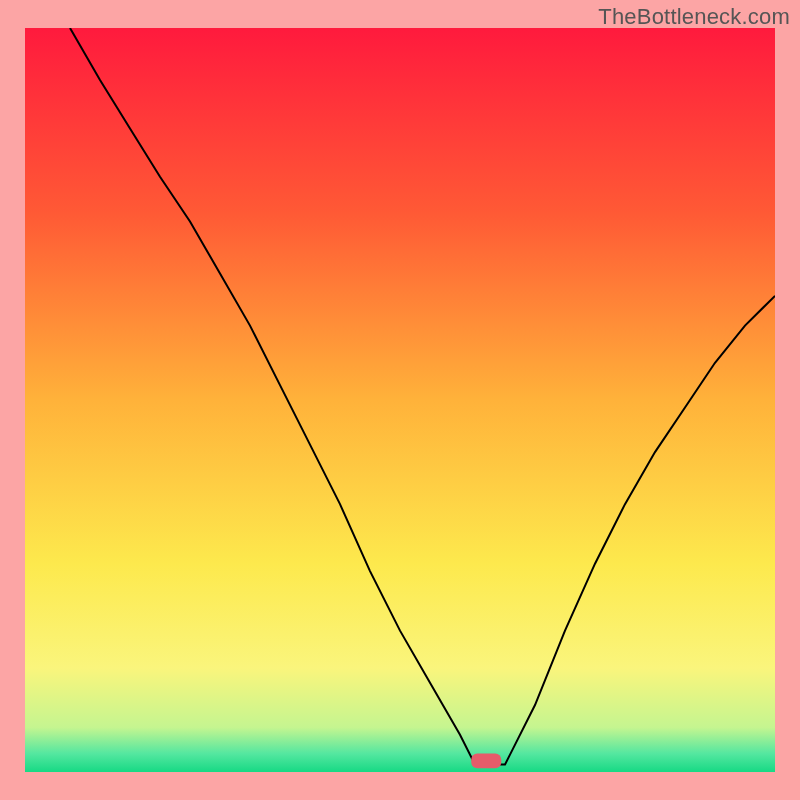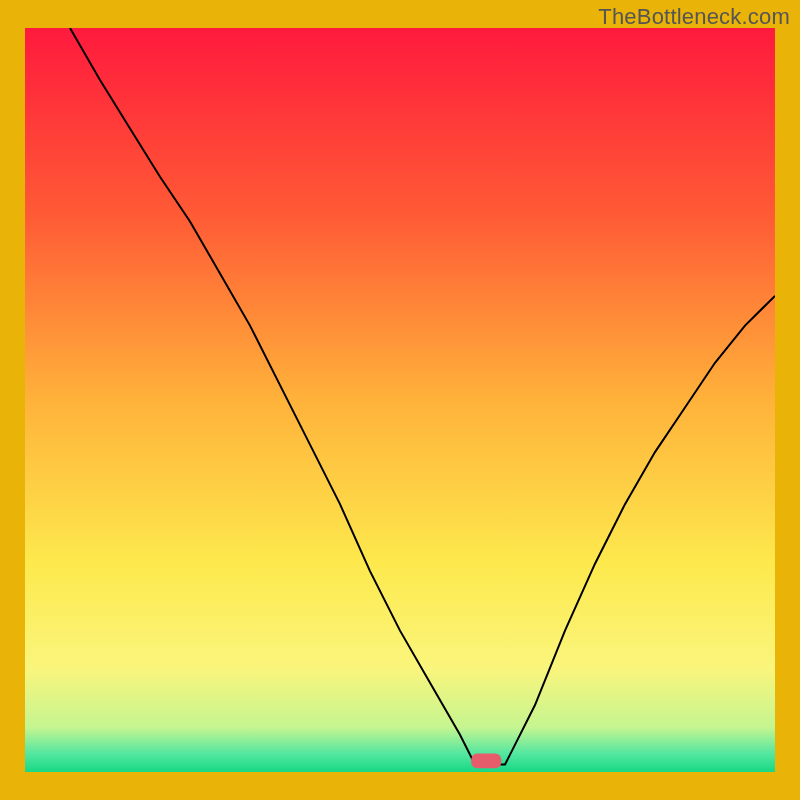--- a/index.html
+++ b/index.html
@@ -8,21 +8,21 @@
     width: 800px;
     height: 800px;
     background: #000;
     overflow: hidden;
     font-family: Arial, Helvetica, sans-serif;
   }
   .frame {
     position: relative;
     width: 800px;
     height: 800px;
-    background: #eab308;
+    background: #fca5a5;
   }
   .watermark {
     position: absolute;
     top: 4px;
     right: 10px;
     color: #555;
     font-size: 22px;
     letter-spacing: 0.2px;
     z-index: 5;
   }

